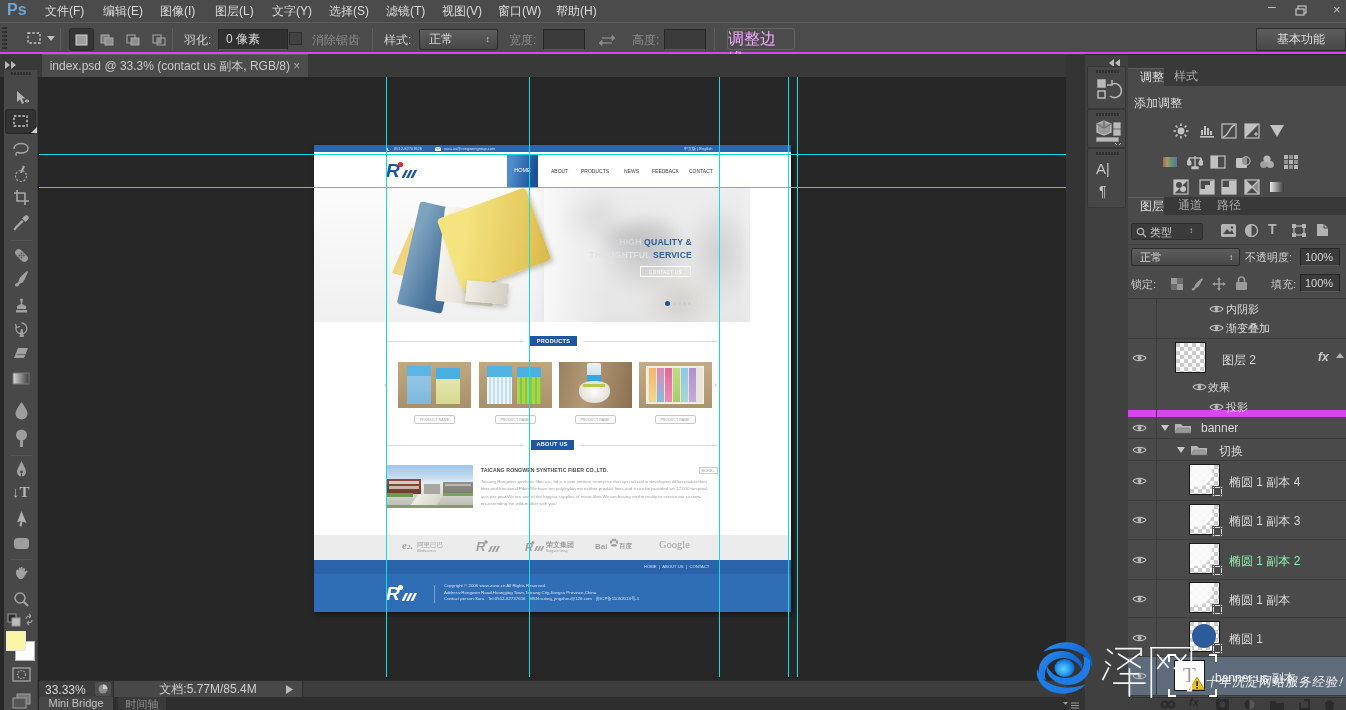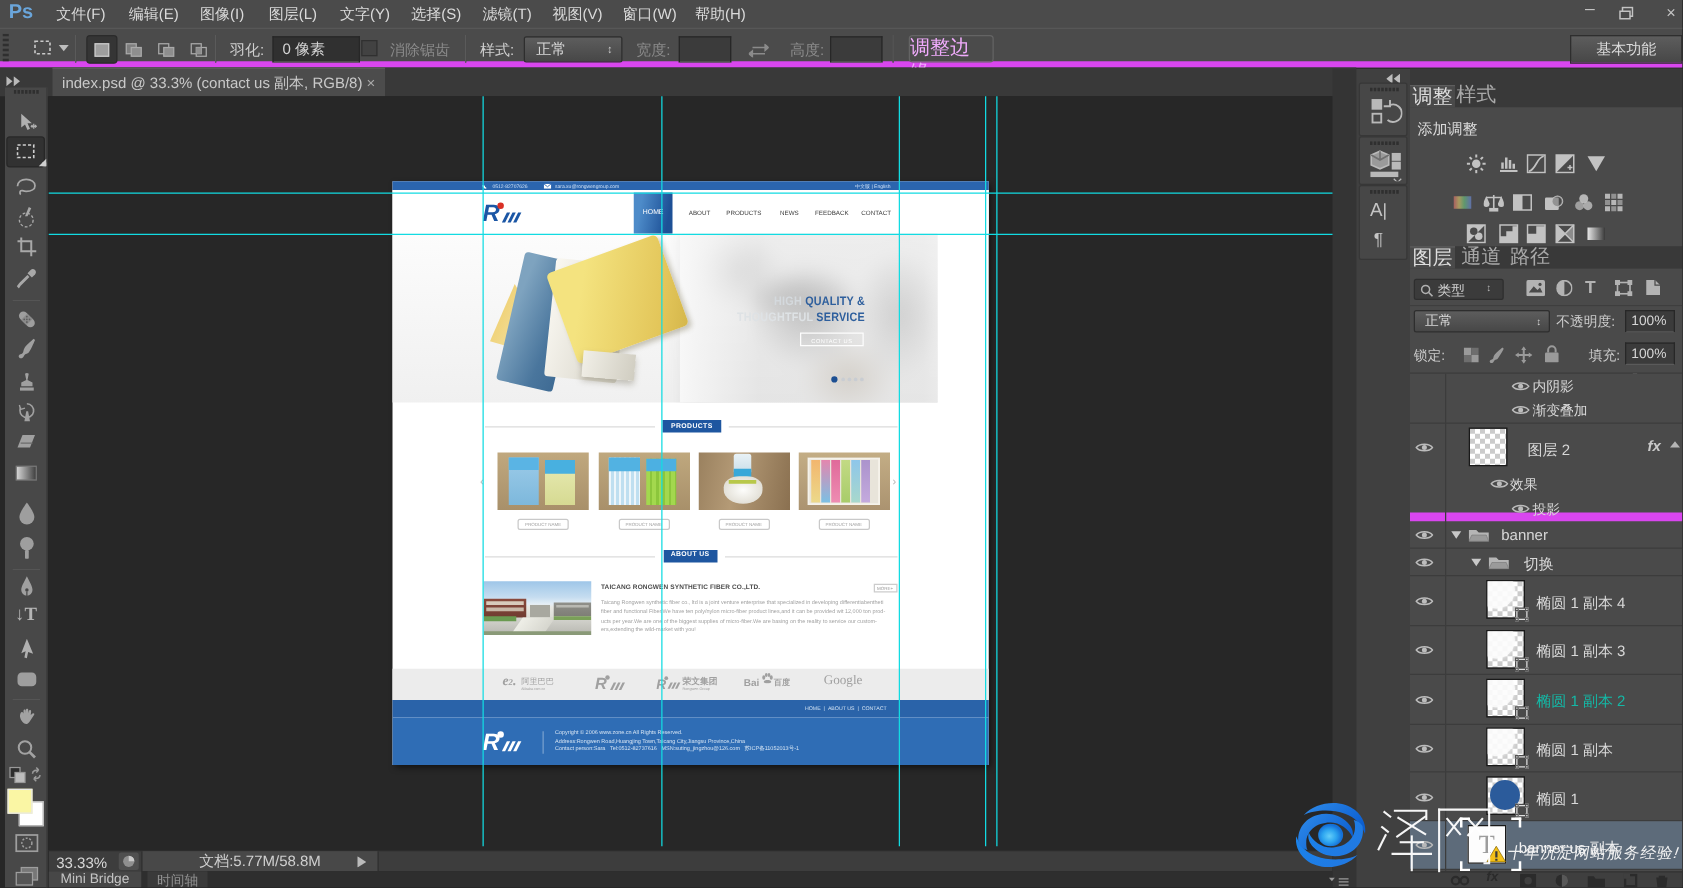--- a/index.html
+++ b/index.html
@@ -4,21 +4,21 @@
 *{margin:0;padding:0;box-sizing:border-box}
 html,body{width:1346px;height:710px;overflow:hidden;background:#272727;font-family:"Liberation Sans",sans-serif}
 .abs{position:absolute}
 #app{position:relative;width:1346px;height:710px}
 
 #menubar{position:absolute;left:0;top:0;width:1346px;height:22px;background:#4b4b4b;color:#dadada;font-size:12px}
 #menubar .mi{position:absolute;top:3px}
 #pslogo{position:absolute;left:7px;top:1px;color:#6aa5da;font-weight:bold;font-size:16px;letter-spacing:0}
 .winbtn{position:absolute;top:2px;color:#c3c3c3;font-size:12px}
 
-#optbar{position:absolute;left:0;top:22px;width:1346px;height:32px;background:#4b4b4b;border-top:1px solid #5c5c5c;border-bottom:5px solid #d946ef;color:#cfcfcf;font-size:12px}
+#optbar{position:absolute;left:0;top:22px;width:1346px;height:32px;background:#4b4b4b;border-top:1px solid #5c5c5c;border-bottom:2px solid #d946ef;color:#cfcfcf;font-size:12px}
 .osep{position:absolute;top:5px;height:22px;width:1px;background:#3a3a3a;border-right:1px solid #5a5a5a}
 .darkin{position:absolute;background:#303030;border:1px solid #272727;border-bottom-color:#5a5a5a;color:#d6d6d6;font-size:12px}
 .gray{color:#8b8b8b}
 .ddown{position:absolute;background:linear-gradient(#5d5d5d,#474747);border:1px solid #2e2e2e;border-radius:2px;color:#d8d8d8;font-size:12px}
 .obtn{position:absolute;border:1px solid #646464;border-radius:3px;color:#f0abfc;font-size:16px;text-align:left}
 
 #tabbar{position:absolute;left:0;top:54px;width:1085px;height:23px;background:#393939}
 #doctab{position:absolute;left:42px;top:0;width:266px;height:23px;background:#4c4c4c;border-top:1px solid #5e5e5e;color:#c9c9c9;font-size:12px;line-height:22px;text-align:center}
 
 #toolbar{position:absolute;left:4px;top:70px;width:34px;height:640px;background:#484848;border-right:1px solid #3a3a3a}
@@ -29,21 +29,21 @@
 .vguide{position:absolute;top:77px;height:600px;width:1px;background:#12dbe2;z-index:40}
 .hguide{position:absolute;left:39px;width:1027px;height:1px;background:#12dbe2;z-index:40}
 
 #statusbar{position:absolute;left:39px;top:680px;width:1027px;height:17px;background:#3d3d3d;border-top:1px solid #2c2c2c;color:#d8d8d8;font-size:12px}
 #bottombar{position:absolute;left:39px;top:697px;width:1027px;height:13px;background:#2e2e2e}
 
 #gapcol{position:absolute;left:1066px;top:55px;width:19px;height:655px;background:#343434}
 #iconstrip{position:absolute;left:1085px;top:55px;width:43px;height:655px;background:#404040}
 #panel{position:absolute;left:1128px;top:55px;width:218px;height:655px;background:#4a4a4a}
 .ptabbar{position:absolute;left:0;width:218px;background:#393939}
-.ptab{position:absolute;top:0;height:100%;font-size:16px;text-align:center;color:#a9a9a9}
+.ptab{position:absolute;top:0;height:100%;font-size:12px;text-align:right;color:#a9a9a9}
 .ptab.act{background:#4a4a4a;color:#dedede;border-top:1px solid #5e5e5e}
 </style></head>
 <body>
 <div id="app">
 
 <div id="menubar">
   <div id="pslogo">Ps</div>
   <div class="mi" style="left:45px">文件(F)</div>
   <div class="mi" style="left:103px">编辑(E)</div>
   <div class="mi" style="left:160px">图像(I)</div>
@@ -471,21 +471,21 @@
 <div class="hguide" style="top:187px"></div>
 
 <div id="statusbar">
   <div class="abs" style="left:6px;top:2px">33.33%</div>
   <div class="abs" style="left:56px;top:1px;width:16px;height:14px;background:#4f4f4f;border-radius:2px">
         <svg width="12" height="12" style="position:absolute;left:2px;top:1px">
           <circle cx="6" cy="6" r="4.5" fill="#8f8f8f"></circle>
           <path d="M6,6 L6,1.5 A4.5,4.5 0 0 1 10.5,6 Z" fill="#c9c9c9"></path>
         </svg>
       </div>
-  <div class="abs" style="left:74px;top:0;width:190px;height:16px;background:#484848;border-left:1px solid #2c2c2c;border-right:1px solid #2c2c2c;text-align:center;color:#cfcfcf">文档:5.77M/58.8M</div>
+  <div class="abs" style="left:74px;top:0;width:190px;height:16px;background:#484848;border-left:1px solid #2c2c2c;border-right:1px solid #2c2c2c;text-align:center;color:#cfcfcf">文档:5.77M/85.4M</div>
   <svg class="abs" style="left:246px;top:4px" width="8" height="9">
         <path d="M1,0 L8,4.5 L1,9 Z" fill="#bbb"></path>
       </svg>
 </div>
 <div id="bottombar">
   <div class="abs" style="left:0px;top:0;width:74px;height:13px;background:#474747;color:#c4c4c4;font-size:11px;text-align:center">Mini Bridge</div>
   <div class="abs" style="left:79px;top:0;width:48px;height:13px;background:#3a3a3a;color:#8f8f8f;font-size:11px;text-align:center">时间轴</div>
 </div>
 
 <div id="gapcol"></div>
@@ -844,21 +844,21 @@
           </svg>
           <div class="abs" style="left:61px;top:3.25px;width:31px;height:31px;background:repeating-conic-gradient(#ffffff 0% 25%,#cbcbcb 0% 50%) 0 0/8px 8px;border:1px solid #191919;overflow:hidden">
             <div class="abs" style="left:-8px;top:-8px;width:30px;height:30px;border-radius:50%;background:rgba(252,252,252,.92);box-shadow:0 0 3px rgba(255,255,255,.8)"></div>
           </div>
           <div class="abs" style="left:84px;top:25.25px;width:12px;height:12px;background:#4a4a4a"></div>
           <div class="abs" style="left:85px;top:26.25px;width:9px;height:9px;border:1px solid #ddd"></div>
           <div class="abs" style="left:84px;top:25.25px;width:3px;height:3px;background:#eee;border:1px solid #555"></div>
           <div class="abs" style="left:92px;top:25.25px;width:3px;height:3px;background:#eee;border:1px solid #555"></div>
           <div class="abs" style="left:84px;top:33.25px;width:3px;height:3px;background:#eee;border:1px solid #555"></div>
           <div class="abs" style="left:92px;top:33.25px;width:3px;height:3px;background:#eee;border:1px solid #555"></div>
-          <div class="abs" style="left:101px;top:12.75px;color:#14b8a6;font-size:12px">椭圆 1 副本 2</div>
+          <div class="abs" style="left:101px;top:12.75px;color:#86efac;font-size:12px">椭圆 1 副本 2</div>
         </div>
         <div class="abs" style="left:0;top:280.5px;width:218px;height:38.5px;border-bottom:1px solid #3c3c3c;">
           <svg class="abs" style="left:4px;top:14.25px;opacity:1" width="15" height="10">
             <path d="M1,5 C3.5,1.5 11.5,1.5 14,5 C11.5,8.5 3.5,8.5 1,5 Z" fill="none" stroke="#bcbcbc" stroke-width="1.1"></path>
             <circle cx="7.5" cy="5" r="2" fill="#bcbcbc"></circle>
           </svg>
           <div class="abs" style="left:61px;top:2.75px;width:31px;height:31px;background:repeating-conic-gradient(#ffffff 0% 25%,#cbcbcb 0% 50%) 0 0/8px 8px;border:1px solid #191919;overflow:hidden">
             <div class="abs" style="left:-8px;top:-8px;width:30px;height:30px;border-radius:50%;background:rgba(252,252,252,.92);box-shadow:0 0 3px rgba(255,255,255,.8)"></div>
           </div>
           <div class="abs" style="left:84px;top:24.75px;width:12px;height:12px;background:#4a4a4a"></div>

